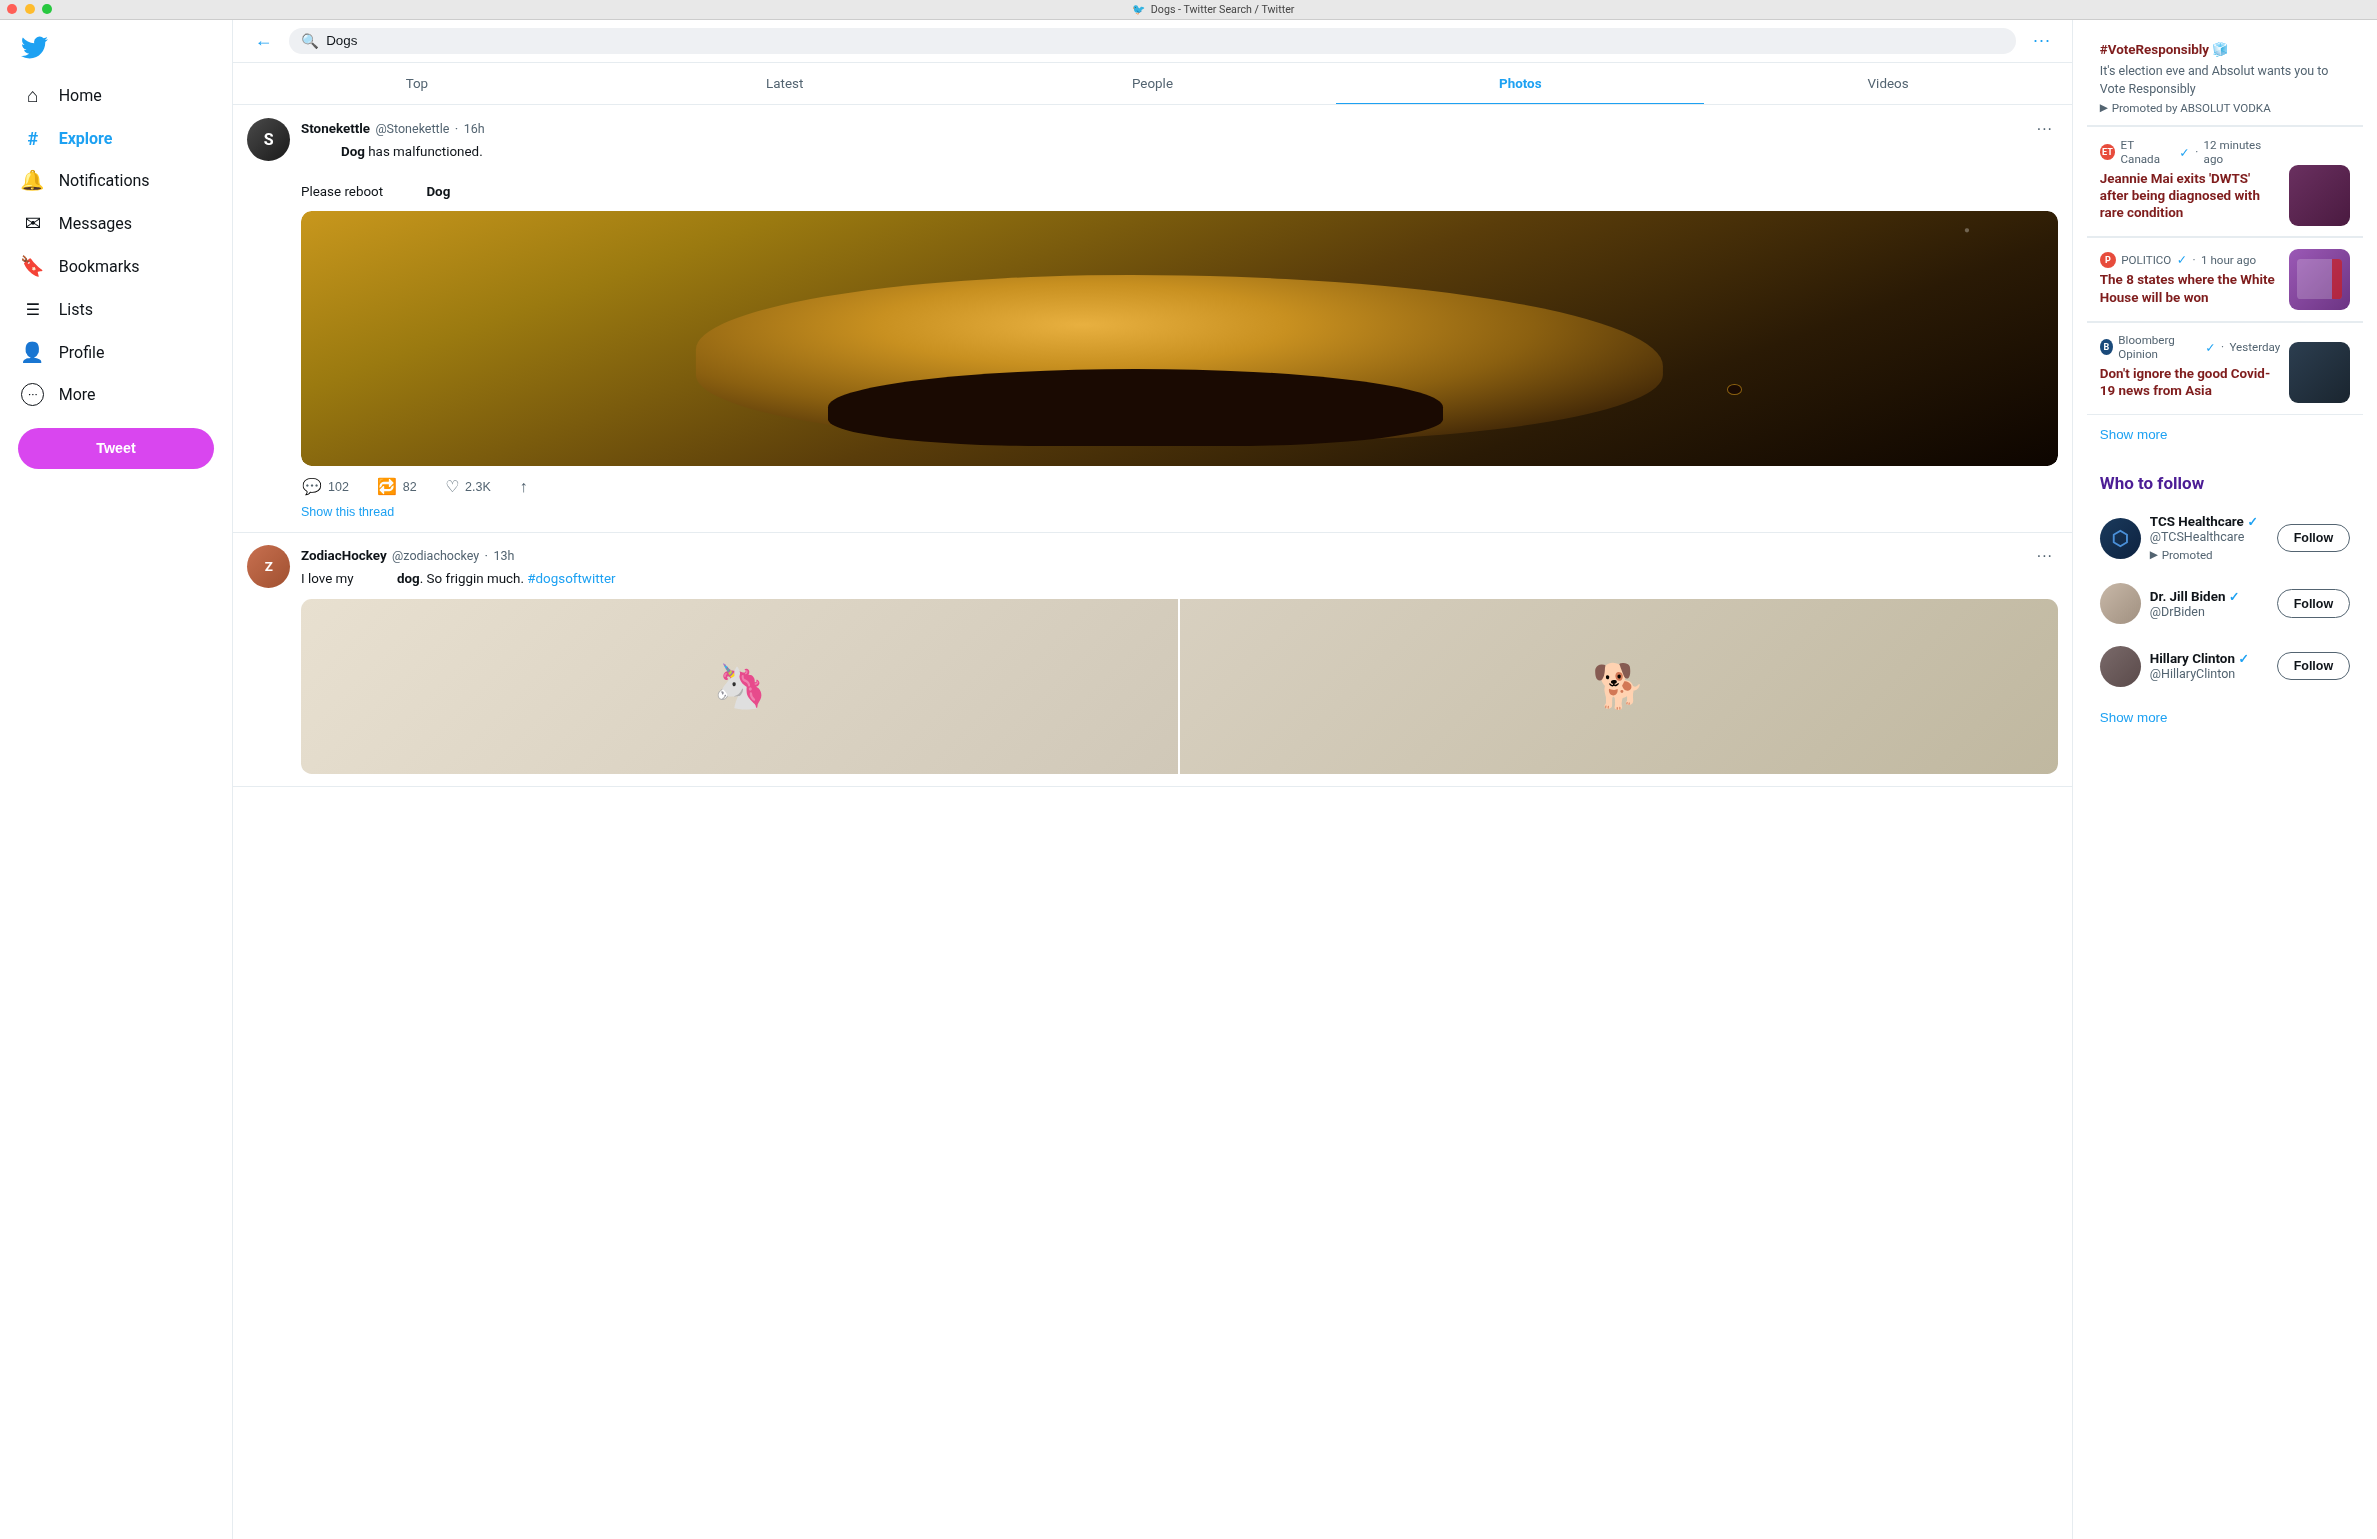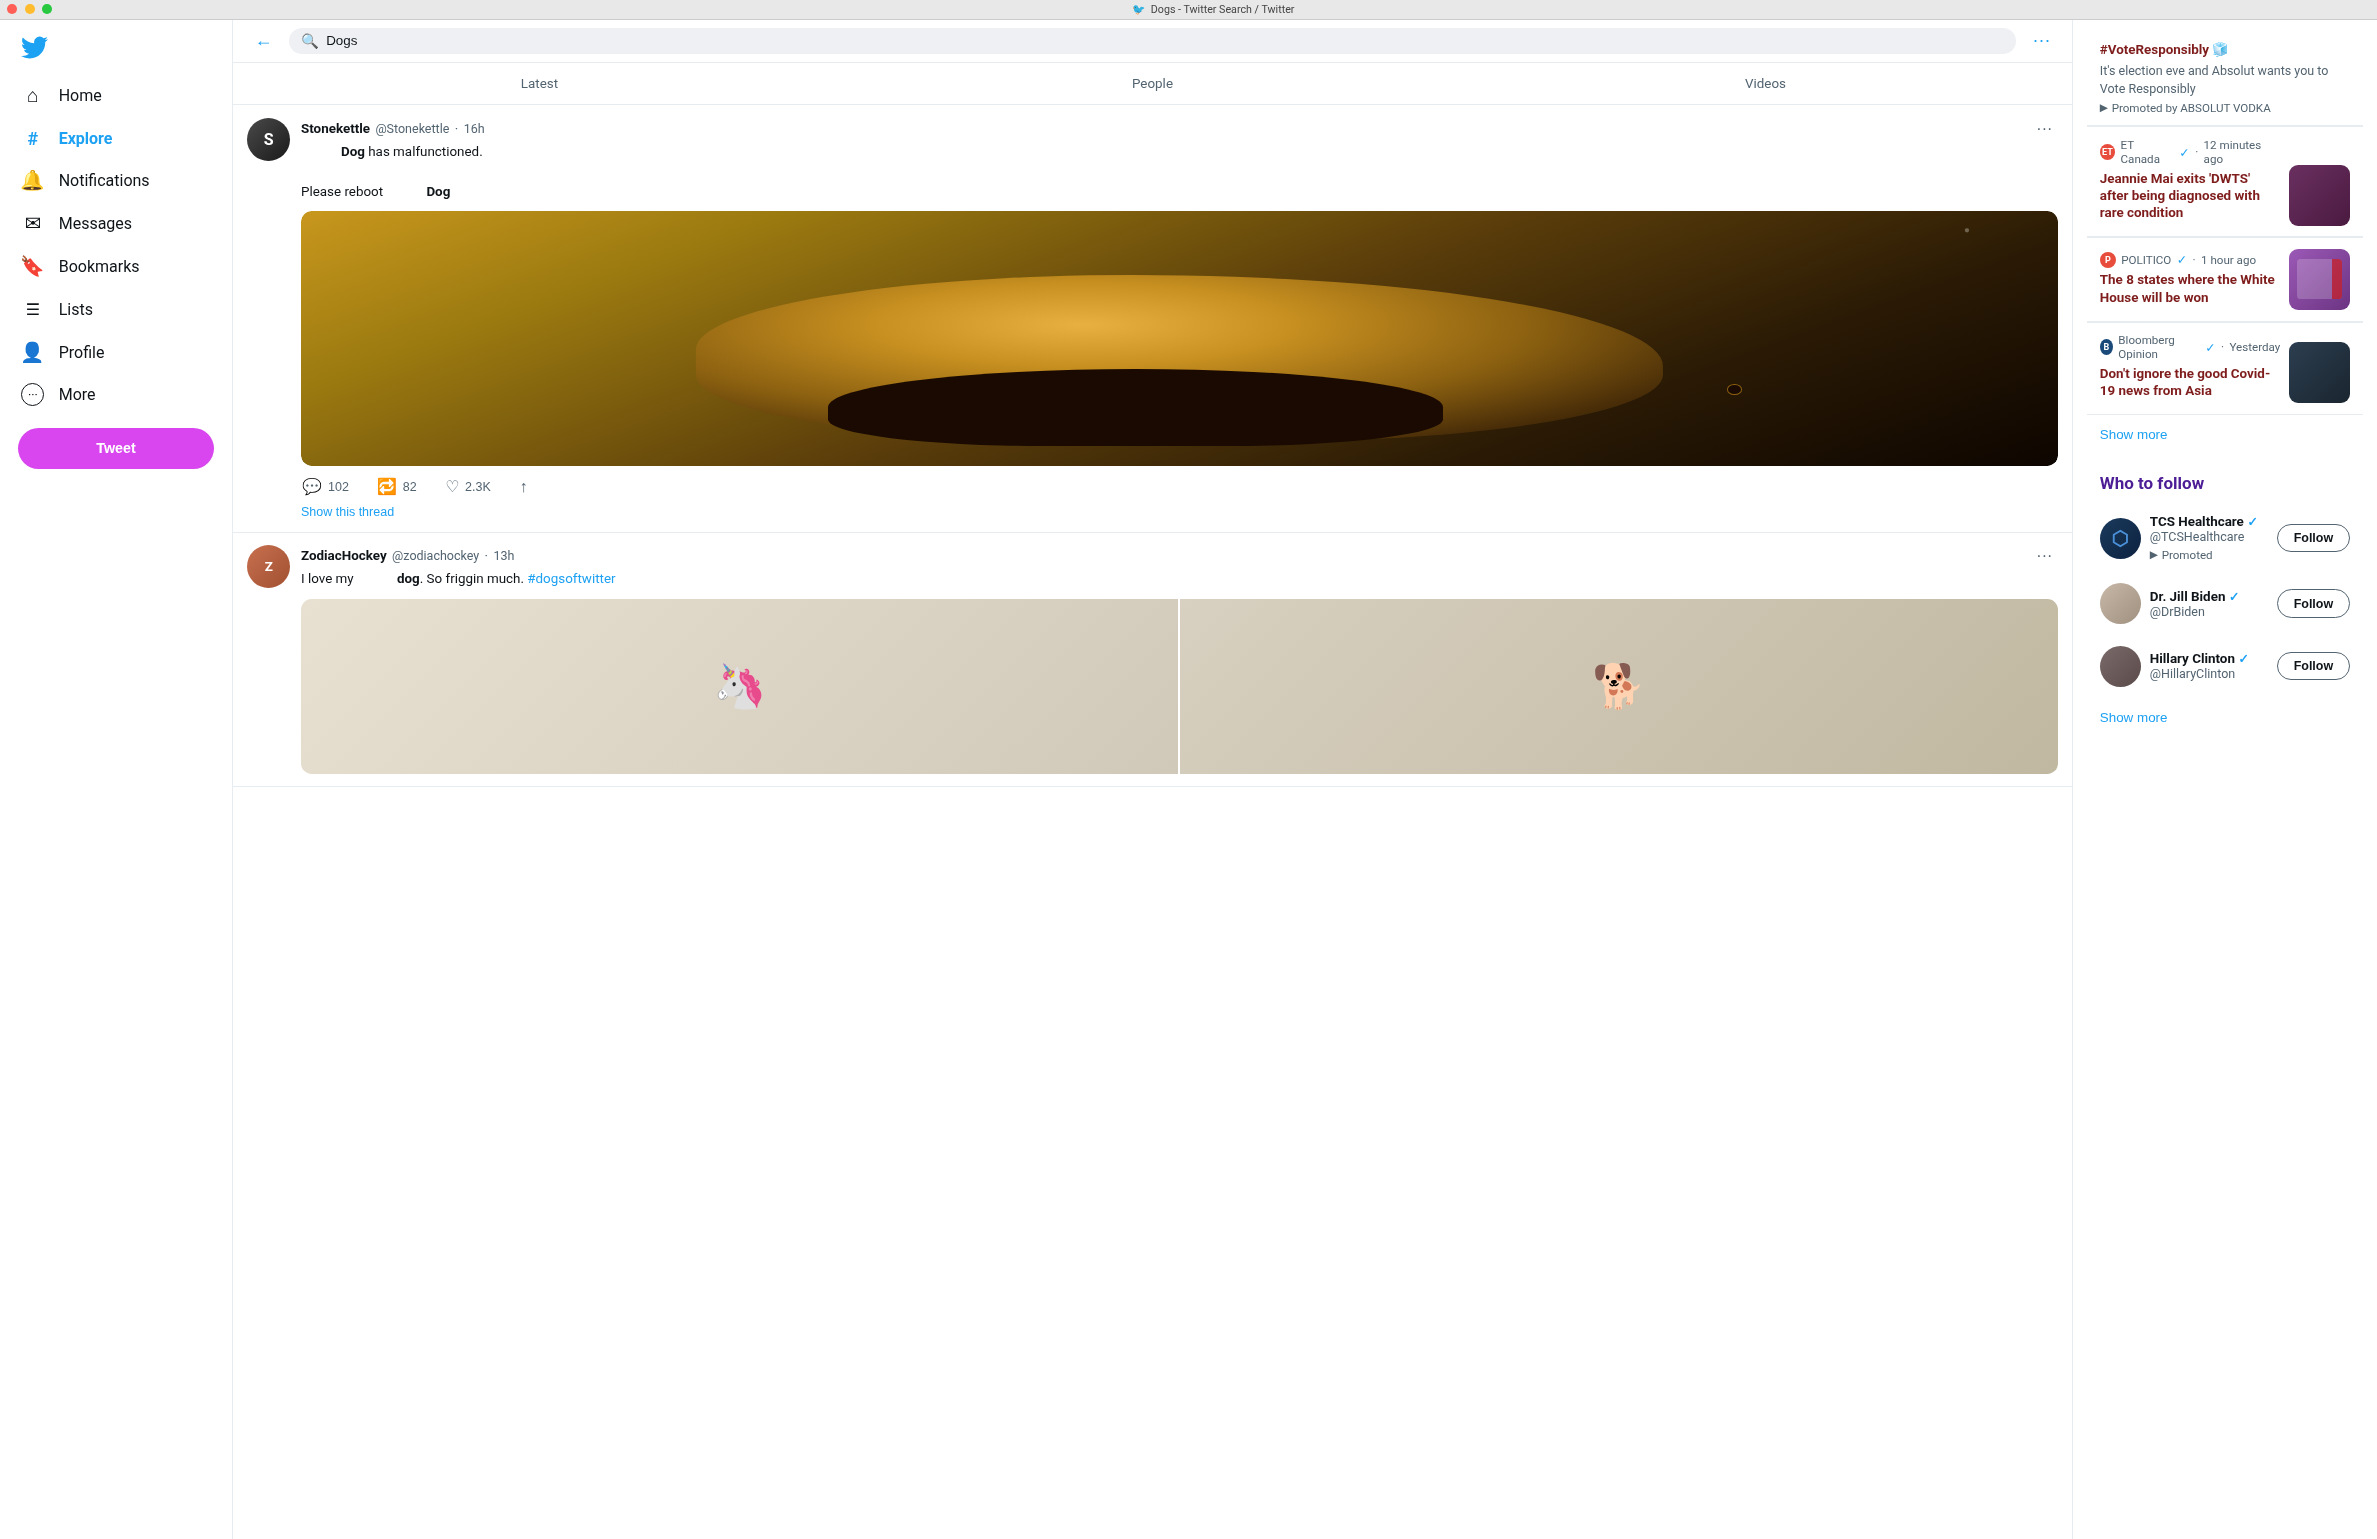--- a/index.html
+++ b/index.html
@@ -416,22 +416,24 @@
     <div class="search-bar-row">
       <button class="back-btn">←</button>
       <div class="search-input-wrap">
         <span class="search-icon-svg">🔍</span>
         <input type="text" value="Dogs" style="">
       </div>
       <button class="more-btn">···</button>
     </div>
 
     <div class="search-tabs">
+      <div class="search-tab">Top</div>
       <div class="search-tab">Latest</div>
       <div class="search-tab">People</div>
+      <div class="search-tab active">Photos</div>
       <div class="search-tab">Videos</div>
     </div>
 
     <div class="feed">
 
       <article class="tweet-card">
         <div class="tweet-avatar av-stonekettle" style="width:43px;height:43px;border-radius:50%;display:flex;align-items:center;justify-content:center;font-size:16px;font-weight:700;background:linear-gradient(135deg,#4a4a4a,#1a1a1a);color:#fff;">S</div>
         <div class="tweet-body">
           <div class="tweet-header">
             <div class="tweet-user-info">

